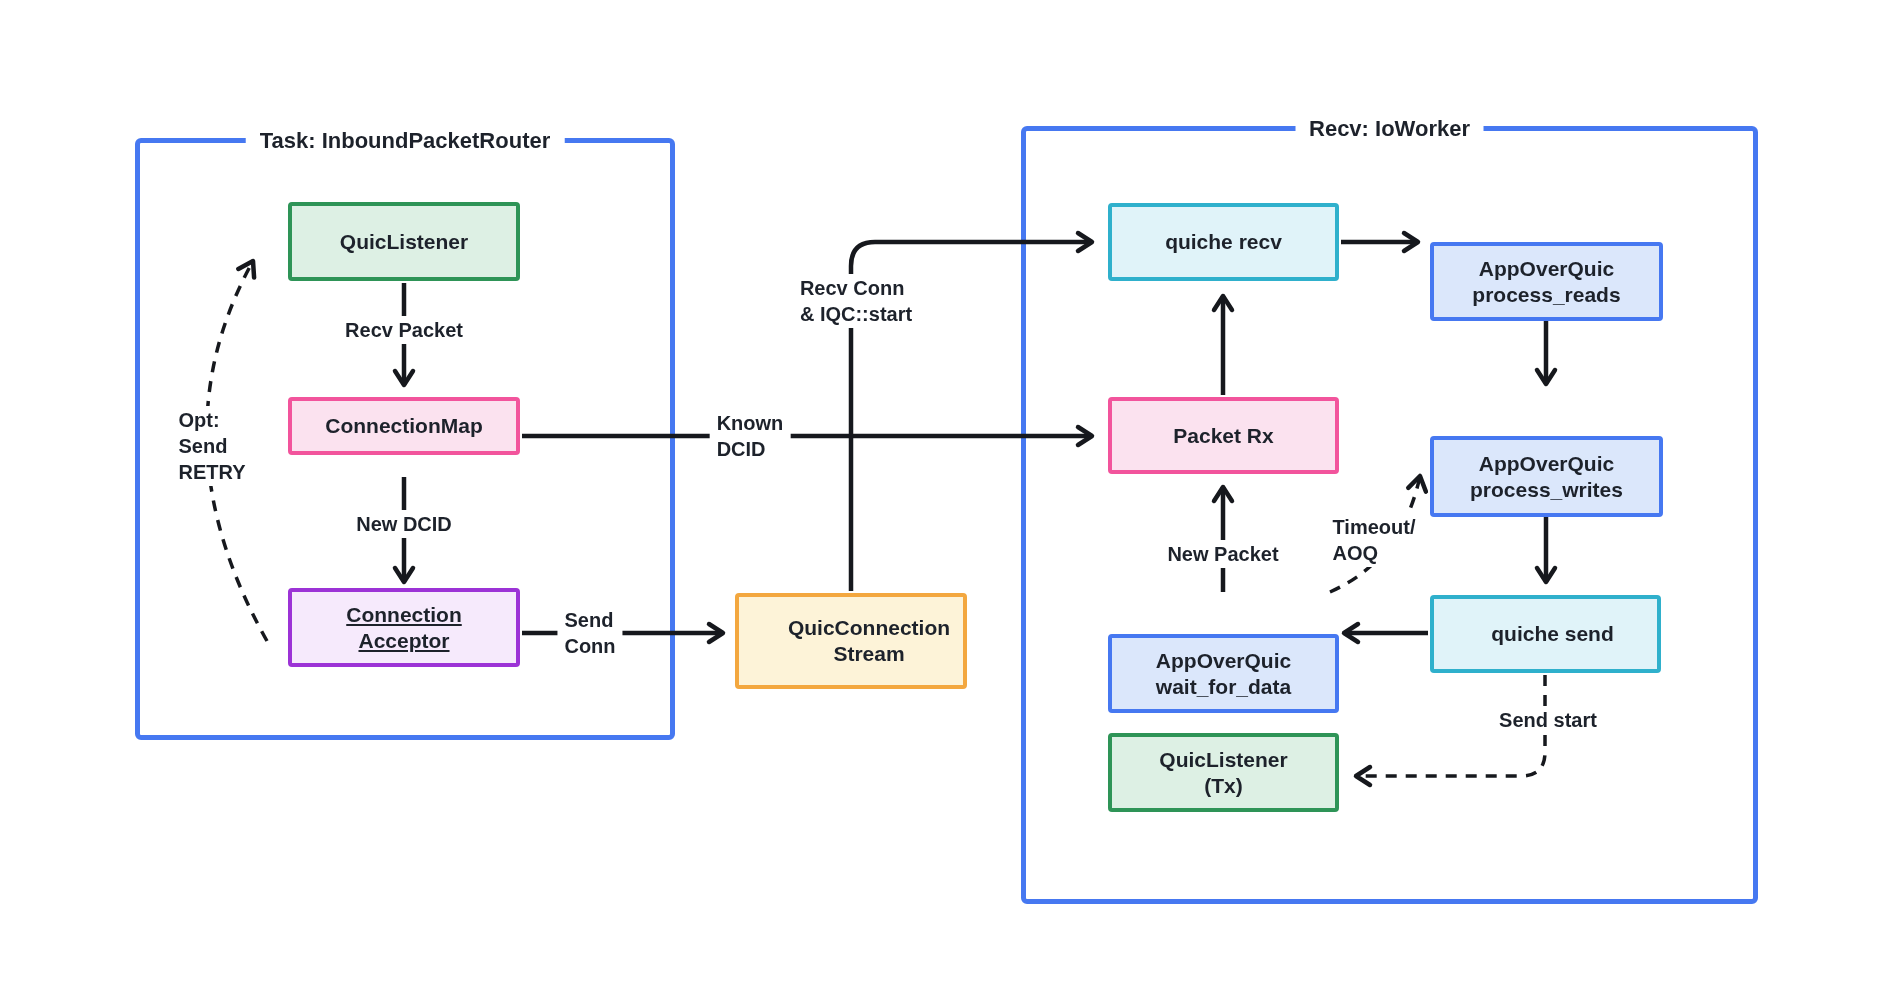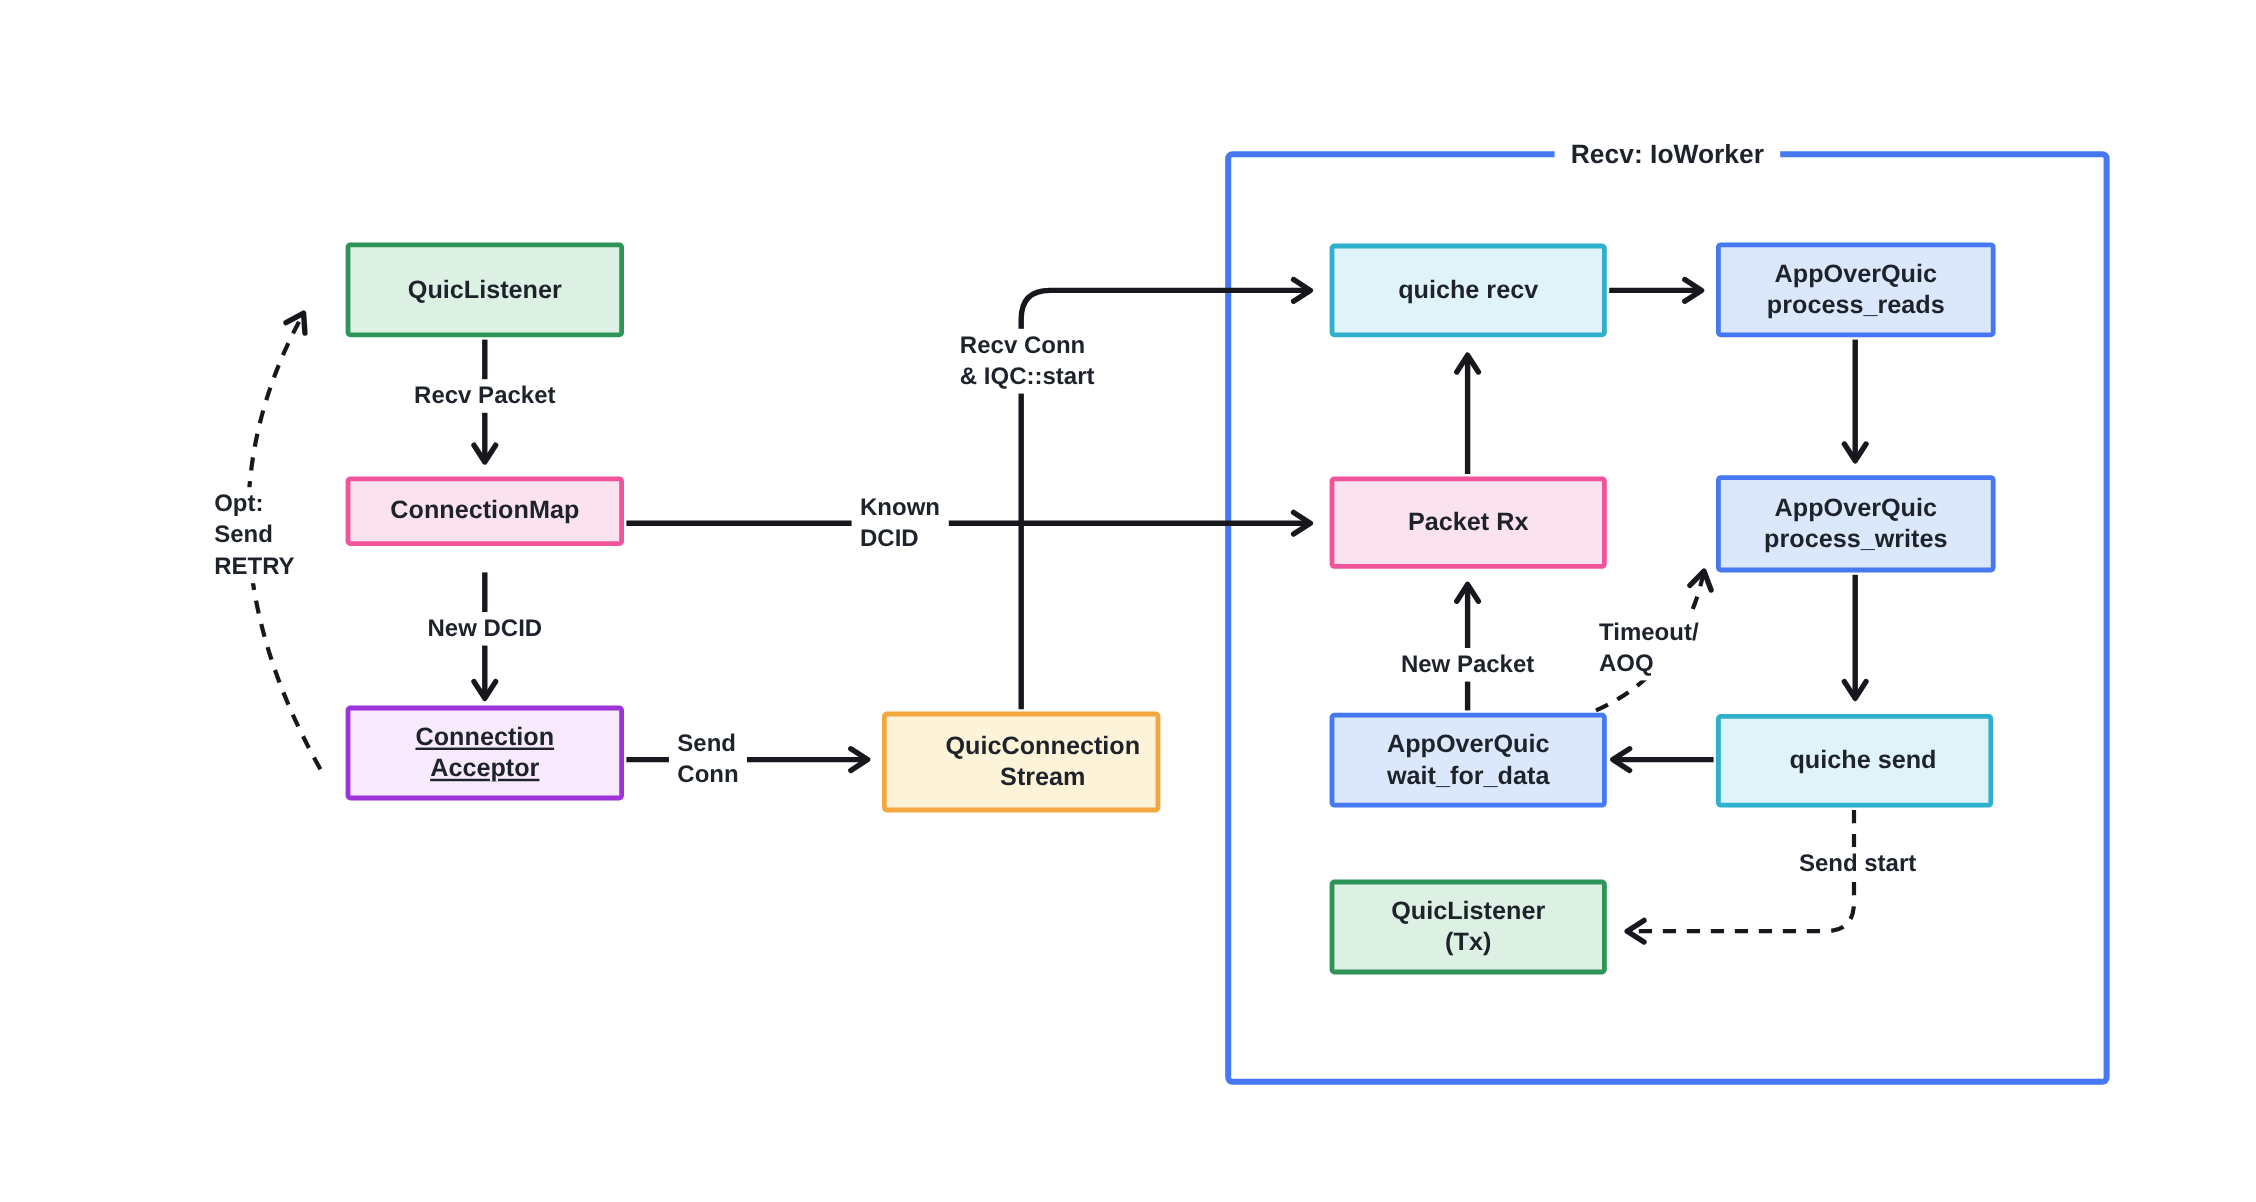--- a/index.html
+++ b/index.html
@@ -31,25 +31,25 @@
     position:absolute;z-index:4;box-sizing:border-box;
     display:flex;align-items:center;justify-content:center;text-align:center;
     font-weight:bold;font-size:21px;line-height:26px;white-space:pre-line;
     border:4px solid;border-radius:4px;
   }
   .node.green {border-color:var(--green-border,#2e9457); background:var(--green-fill,#ddf0e4);}
   .node.pink  {border-color:var(--pink-border,#f2549c);  background:var(--pink-fill,#fbe2ef);}
   .node.purple{border-color:var(--purple-border,#9c33d6);background:var(--purple-fill,#f6eafc);}
   .node.orange{border-color:var(--orange-border,#f3a73f);background:var(--orange-fill,#fdf3d8);}
   .node.cyan  {border-color:var(--cyan-border,#2fb0cc);  background:var(--cyan-fill,#e0f3f9);}
-  .node.blue  {border-color:var(--blue-border,#4678f1);  background:var(--blue-fill,#dbe7fb);}
+  .node.blue  {border-color:var(--blue-border,#4678f1);  background:var(--blue-fill,#dbe7fb);margin-top:40px;}
   #n-quic-listener   {left:288px;top:202px;width:232px;height:79px;}
   #n-connection-map  {left:288px;top:397px;width:232px;height:58px;}
   #n-connection-acceptor{left:288px;top:588px;width:232px;height:79px;text-decoration:underline;}
-  #n-qcs             {left:735px;top:593px;width:232px;height:84px;padding-left:36px;}
+  #n-qcs             {left:735px;top:593px;width:232px;height:96px;padding-left:36px;}
   #n-quiche-recv     {left:1108px;top:203px;width:231px;height:78px;}
   #n-packet-rx       {left:1108px;top:397px;width:231px;height:77px;}
   #n-wait-for-data   {left:1108px;top:594px;width:231px;height:79px;}
   #n-quic-listener-tx{left:1108px;top:733px;width:231px;height:79px;}
   #n-process-reads   {left:1430px;top:202px;width:233px;height:79px;}
   #n-process-writes  {left:1430px;top:396px;width:233px;height:81px;}
   #n-quiche-send     {left:1430px;top:595px;width:231px;height:78px;padding-left:14px;}
   
   .elabel{
     position:absolute;z-index:5;transform:translate(-50%,-50%);
@@ -64,20 +64,23 @@
   #l-recv-conn-iqc{left:856px;top:301px;}
   #l-new-packet   {left:1223px;top:554px;}
   #l-timeout-aoq  {left:1374px;top:540px;}
   #l-send-packet  {left:1548px;top:720px;}
 </style>
 </head>
 <body>
 
 <div class="canvas">
 
+  <div class="task" id="task-inbound">
+    <div class="task-title">Task: InboundPacketRouter</div>
+  </div>
   <div class="task" id="task-ioworker">
     <div class="task-title">Recv: IoWorker</div>
   </div>
 
   <div class="gap" id="gap-known-dcid"></div>
   <div class="gap" id="gap-send-conn"></div>
 
   <svg class="wires" width="1880" height="1002" viewBox="0 0 1880 1002">
     <defs>
       <marker id="arrow" markerUnits="userSpaceOnUse" markerWidth="26" markerHeight="26" viewBox="0 0 26 26" refX="20" refY="13" orient="auto">

